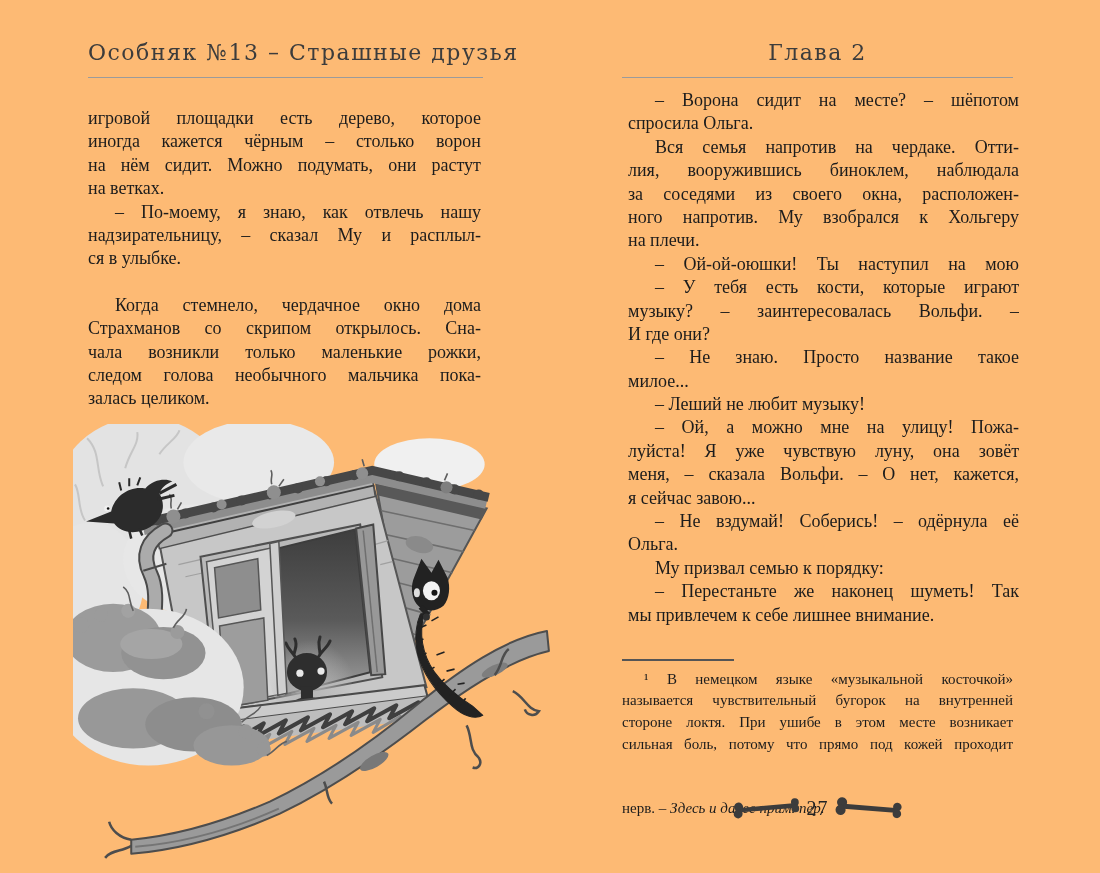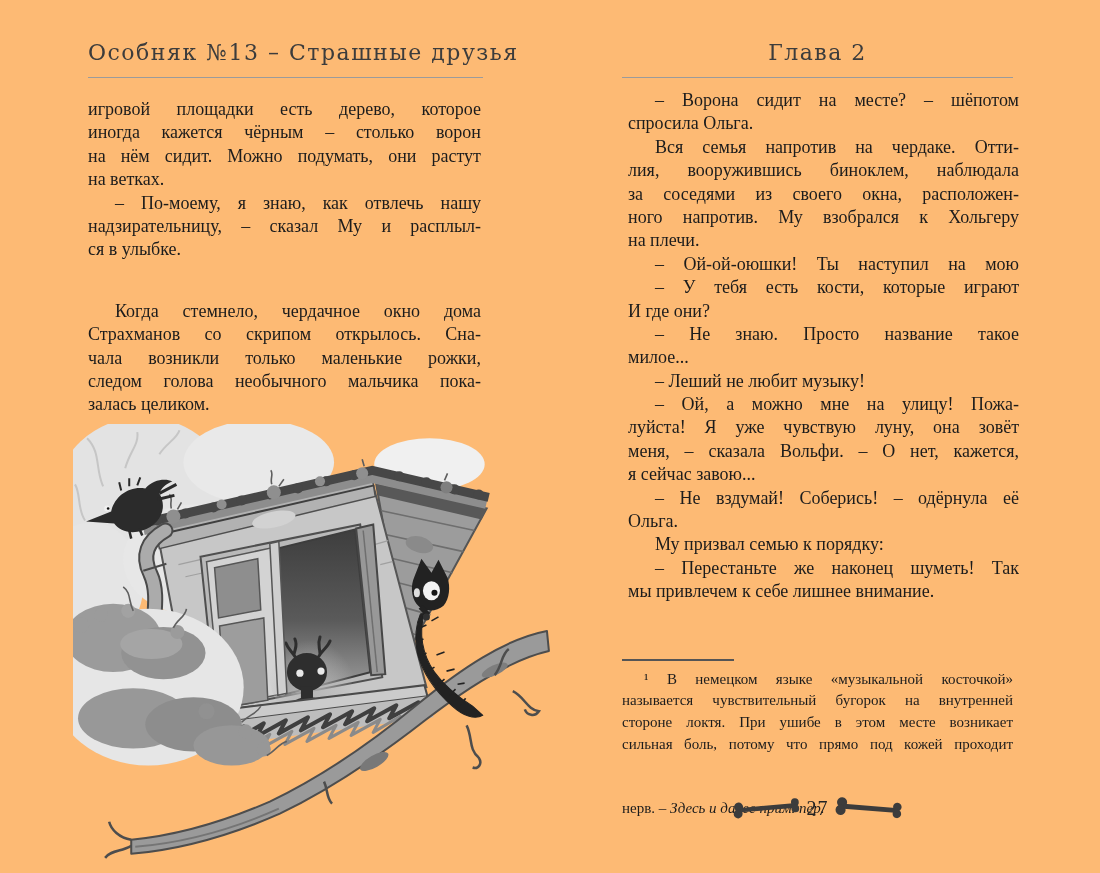--- a/index.html
+++ b/index.html
@@ -7,24 +7,24 @@
           font-family:"Liberation Serif",serif;color:#1c1c1c;}
   .abs{position:absolute;}
   
   .running-head{top:40px;height:32px;text-align:center;white-space:nowrap;
     font-family:"DejaVu Serif",serif;font-size:22px;letter-spacing:1.5px;color:#3c3c3c;}
   .head-rule{top:77px;height:1px;background:#9b9b9b;}
   .lh{left:88px;width:395px;}
   .rh{left:622px;width:391px;}
   
   .body-text{font-size:18px;line-height:23.4px;color:#1c1c1c;}
-  .lt-text{left:88px;top:98px;width:393px;}
+  .lt-text{left:88px;top:107px;width:393px;}
   .rt-text{left:628px;top:89px;width:391px;}
   .para{margin:0;}
-  .para.gap{margin-top:38px;}
+  .para.gap{margin-top:23px;}
   .tline{display:block;text-align:justify;text-align-last:justify;height:23.4px;overflow:hidden;white-space:normal;}
   .tline.last{text-align-last:left;}
   .para.indent .tline.first{text-indent:27px;}
   
   .footnote{left:622px;top:659px;width:391px;font-size:15px;line-height:21.7px;color:#1c1c1c;}
   .footnote-rule{width:112px;height:1.5px;background:#555;margin-bottom:8px;}
   .fline{display:block;text-align:justify;text-align-last:justify;height:21.7px;overflow:hidden;}
   .fline.first{text-indent:22px;}
   .fline.last{text-align-last:left;margin-top:43px;}
   .fn-italic{font-style:italic;}
@@ -78,20 +78,21 @@
         <span class="tline">лия, вооружившись биноклем, наблюдала</span>
         <span class="tline">за соседями из своего окна, расположен-</span>
         <span class="tline">ного напротив. Му взобрался к Хольгеру</span>
         <span class="tline last">на плечи.</span>
       </div>
       <div class="para indent">
         <span class="tline first">– Ой-ой-оюшки! Ты наступил на мою</span>
       </div>
       <div class="para indent">
         <span class="tline first">– У тебя есть кости, которые играют</span>
+        <span class="tline">музыку? – заинтересовалась Вольфи. –</span>
         <span class="tline last">И где они?</span>
       </div>
       <div class="para indent">
         <span class="tline first">– Не знаю. Просто название такое</span>
         <span class="tline last">милое...</span>
       </div>
       <div class="para indent">
         <span class="tline first last">– Леший не любит музыку!</span>
       </div>
       <div class="para indent">

